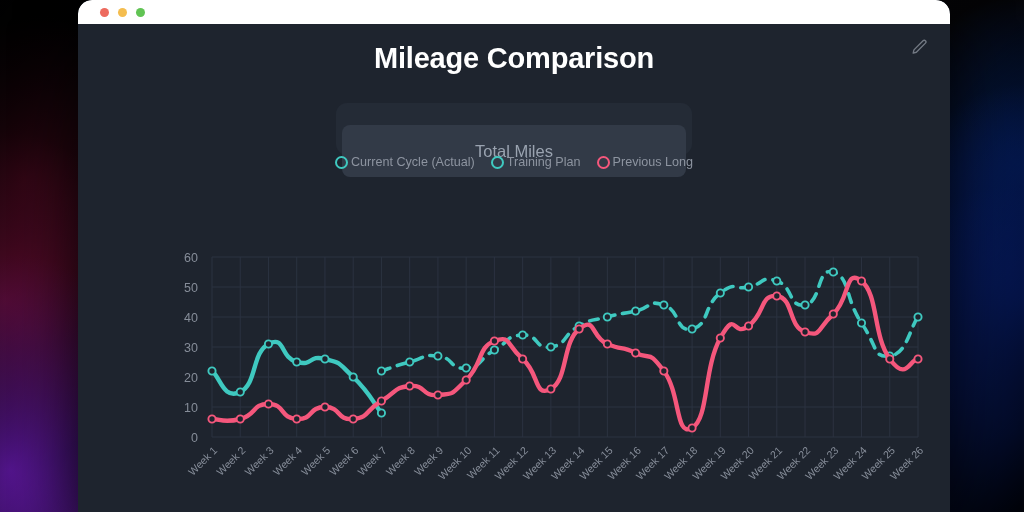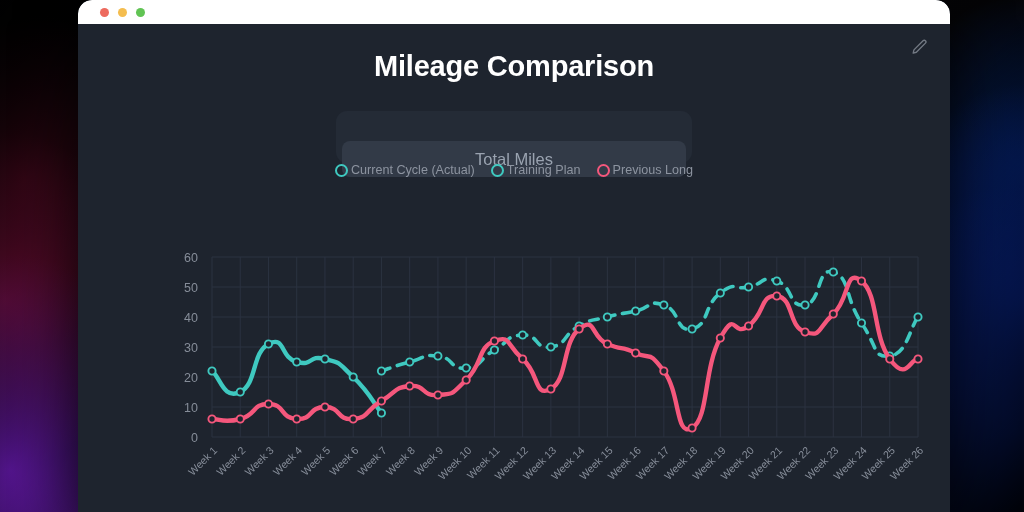--- a/index.html
+++ b/index.html
@@ -50,30 +50,30 @@
   #content { position:relative; height:488px; background:#1e242e; }
 
   #edit-icon-btn {
     position:absolute; right:20px; top:12px; width:22px; height:22px;
     display:flex; align-items:center; justify-content:center;
     opacity:0.55;
   }
 
   #page-title {
     text-align:center; color:#ffffff; font-size:29px; font-weight:bold;
-    letter-spacing:-0.2px; padding-top:26px;
+    letter-spacing:-0.2px; padding-top:18px;
   }
 
   #tabbar {
     margin:28px auto 0; width:356px; height:52px;
     background:#242b36; border-radius:11px;
     display:flex; align-items:center; padding:6px;
   }
   .tab {
-    flex:1; height:36px; border-radius:8px;
+    flex:1; height:52px; border-radius:8px;
     display:flex; align-items:center; justify-content:center;
     font-size:16.5px; color:#ffffff; font-weight:500;margin-top:44px;
   }
   .tab.active { background:#323a47; color:#9aa3b0; }
 
   #legend {
     display:flex; align-items:center; justify-content:center; gap:4px;
   }
   .legend-item { display:flex; align-items:center; gap:3px; margin:0 6px; }
   .legend-dot {

